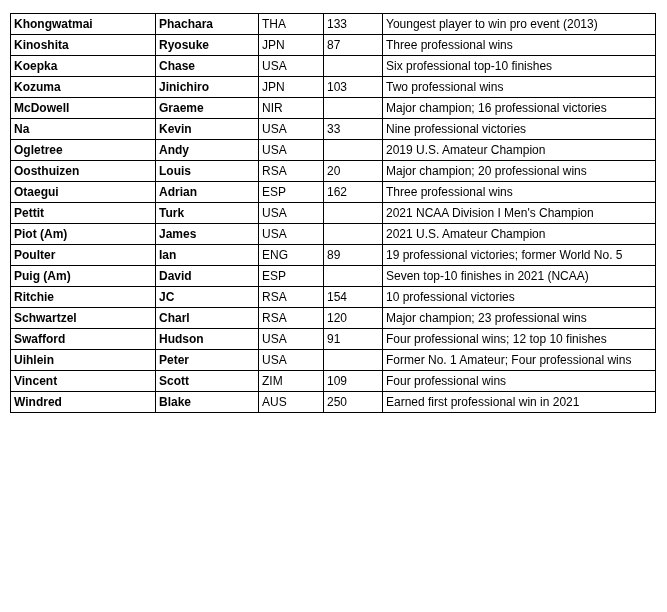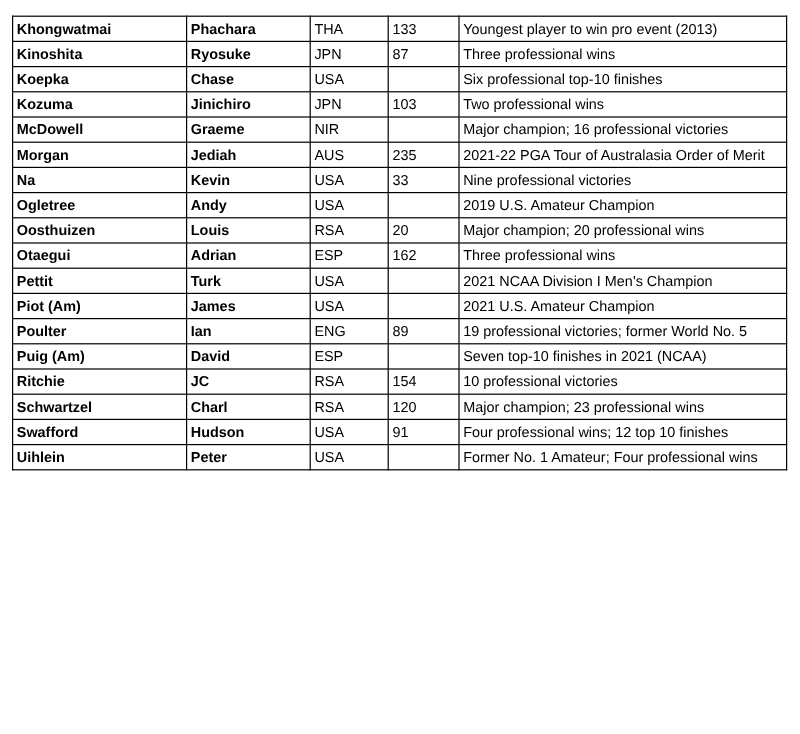--- a/index.html
+++ b/index.html
@@ -78,27 +78,20 @@
           <td>Two professional wins</td>
         </tr>
         <tr>
           <td class="bold">McDowell</td>
           <td class="bold">Graeme</td>
           <td>NIR</td>
           <td></td>
           <td>Major champion; 16 professional victories</td>
         </tr>
         <tr>
-          <td class="bold">Morgan</td>
-          <td class="bold">Jediah</td>
-          <td>AUS</td>
-          <td>235</td>
-          <td>2021-22 PGA Tour of Australasia Order of Merit</td>
-        </tr>
-        <tr>
           <td class="bold">Na</td>
           <td class="bold">Kevin</td>
           <td>USA</td>
           <td>33</td>
           <td>Nine professional victories</td>
         </tr>
         <tr>
           <td class="bold">Ogletree</td>
           <td class="bold">Andy</td>
           <td>USA</td>
@@ -168,15 +161,29 @@
           <td>91</td>
           <td>Four professional wins; 12 top 10 finishes</td>
         </tr>
         <tr>
           <td class="bold">Uihlein</td>
           <td class="bold">Peter</td>
           <td>USA</td>
           <td></td>
           <td>Former No. 1 Amateur; Four professional wins</td>
         </tr>
+        <tr>
+          <td class="bold">Vincent</td>
+          <td class="bold">Scott</td>
+          <td>ZIM</td>
+          <td>109</td>
+          <td>Four professional wins</td>
+        </tr>
+        <tr>
+          <td class="bold">Windred</td>
+          <td class="bold">Blake</td>
+          <td>AUS</td>
+          <td>250</td>
+          <td>Earned first professional win in 2021</td>
+        </tr>
       </tbody>
   </table>
 </div>
 
 </body></html>

